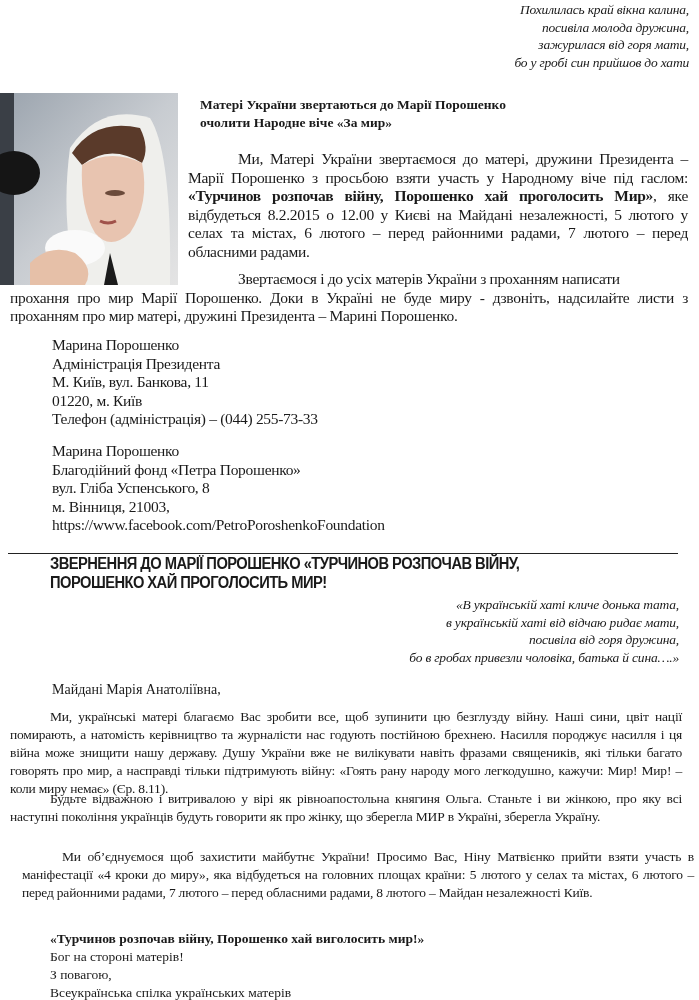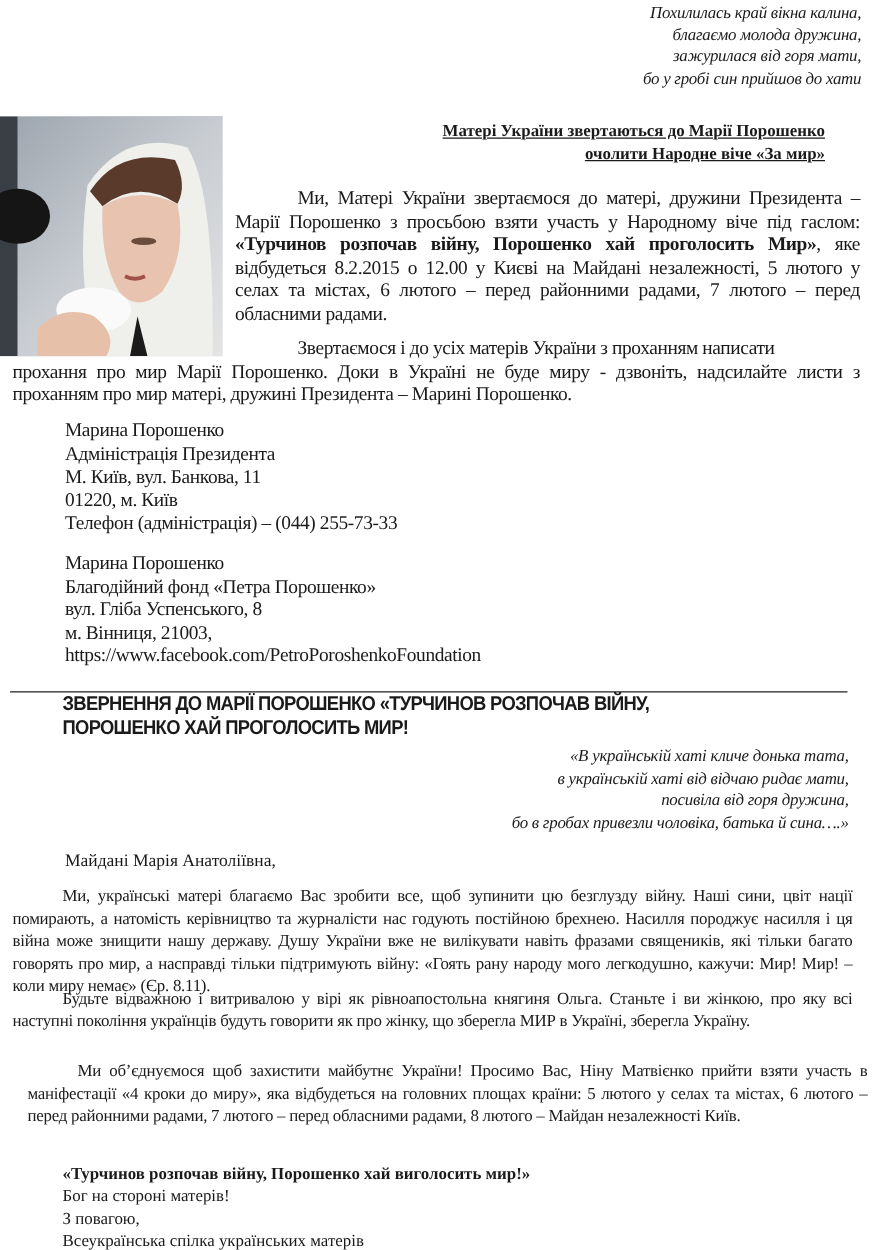--- a/index.html
+++ b/index.html
@@ -12,22 +12,22 @@
   .epigraph {
     font-style: italic; text-align: right; font-size: 13.5px; line-height: 17.5px;
     letter-spacing: -0.2px;
   }
   .epi1 { top: 1px; right: 10px; width: 300px; }
   .photo {
     left: 0; top: 93px; width: 178px; height: 192px; overflow: hidden;
     background: linear-gradient(135deg, #c9cdd2 0%, #aeb6bf 40%, #d9d9d9 100%);
   }
   .title {
-    left: 200px; top: 96px; width: 460px; text-align: right;
-    font-weight: bold; font-size: 13.5px; line-height: 17.5px; text-decoration: underline;
+    left: 200px; top: 96px; width: 460px; text-align: left;
+    font-weight: bold; font-size: 13.5px; line-height: 17.5px;
   }
   .para {
     font-size: 15.5px; line-height: 18.5px; text-align: justify;
     letter-spacing: -0.3px;
   }
   .p1 { left: 188px; top: 150px; width: 500px; text-indent: 50px; }
   .p2 { left: 10px; top: 270px; width: 678px; }
   .p2 .first { display: block; padding-left: 228px; text-indent: 0; }
   .addr { font-size: 15.5px; line-height: 18.5px; letter-spacing: -0.3px; }
   .a1 { left: 52px; top: 336px; }
@@ -48,21 +48,21 @@
   .ind { text-indent: 40px; font-family: Liberation Serif, serif; }
   .closing { left: 50px; top: 930px; font-size: 13.5px; line-height: 18px; }
   .closing .bold { font-weight: bold; }
   .lines span { display: block; }
 </style>
 </head>
 <body>
 
 <div class="abs epigraph epi1 lines">
   <span>Похилилась край вікна калина,</span>
-  <span>благаємо молода дружина,</span>
+  <span>посивіла молода дружина,</span>
   <span>зажурилася від горя мати,</span>
   <span>бо у гробі син прийшов до хати</span>
 </div>
 
 <div class="abs photo" title="Марина Порошенко в білій хустці тримає білого голуба біля мікрофона">
   <svg width="178" height="192" viewBox="0 0 178 192" xmlns="http://www.w3.org/2000/svg">
     <defs>
       <linearGradient id="bg" x1="0" y1="0" x2="1" y2="1">
         <stop offset="0" stop-color="#9aa3ad"></stop>
         <stop offset="0.5" stop-color="#c8ccd1"></stop>

